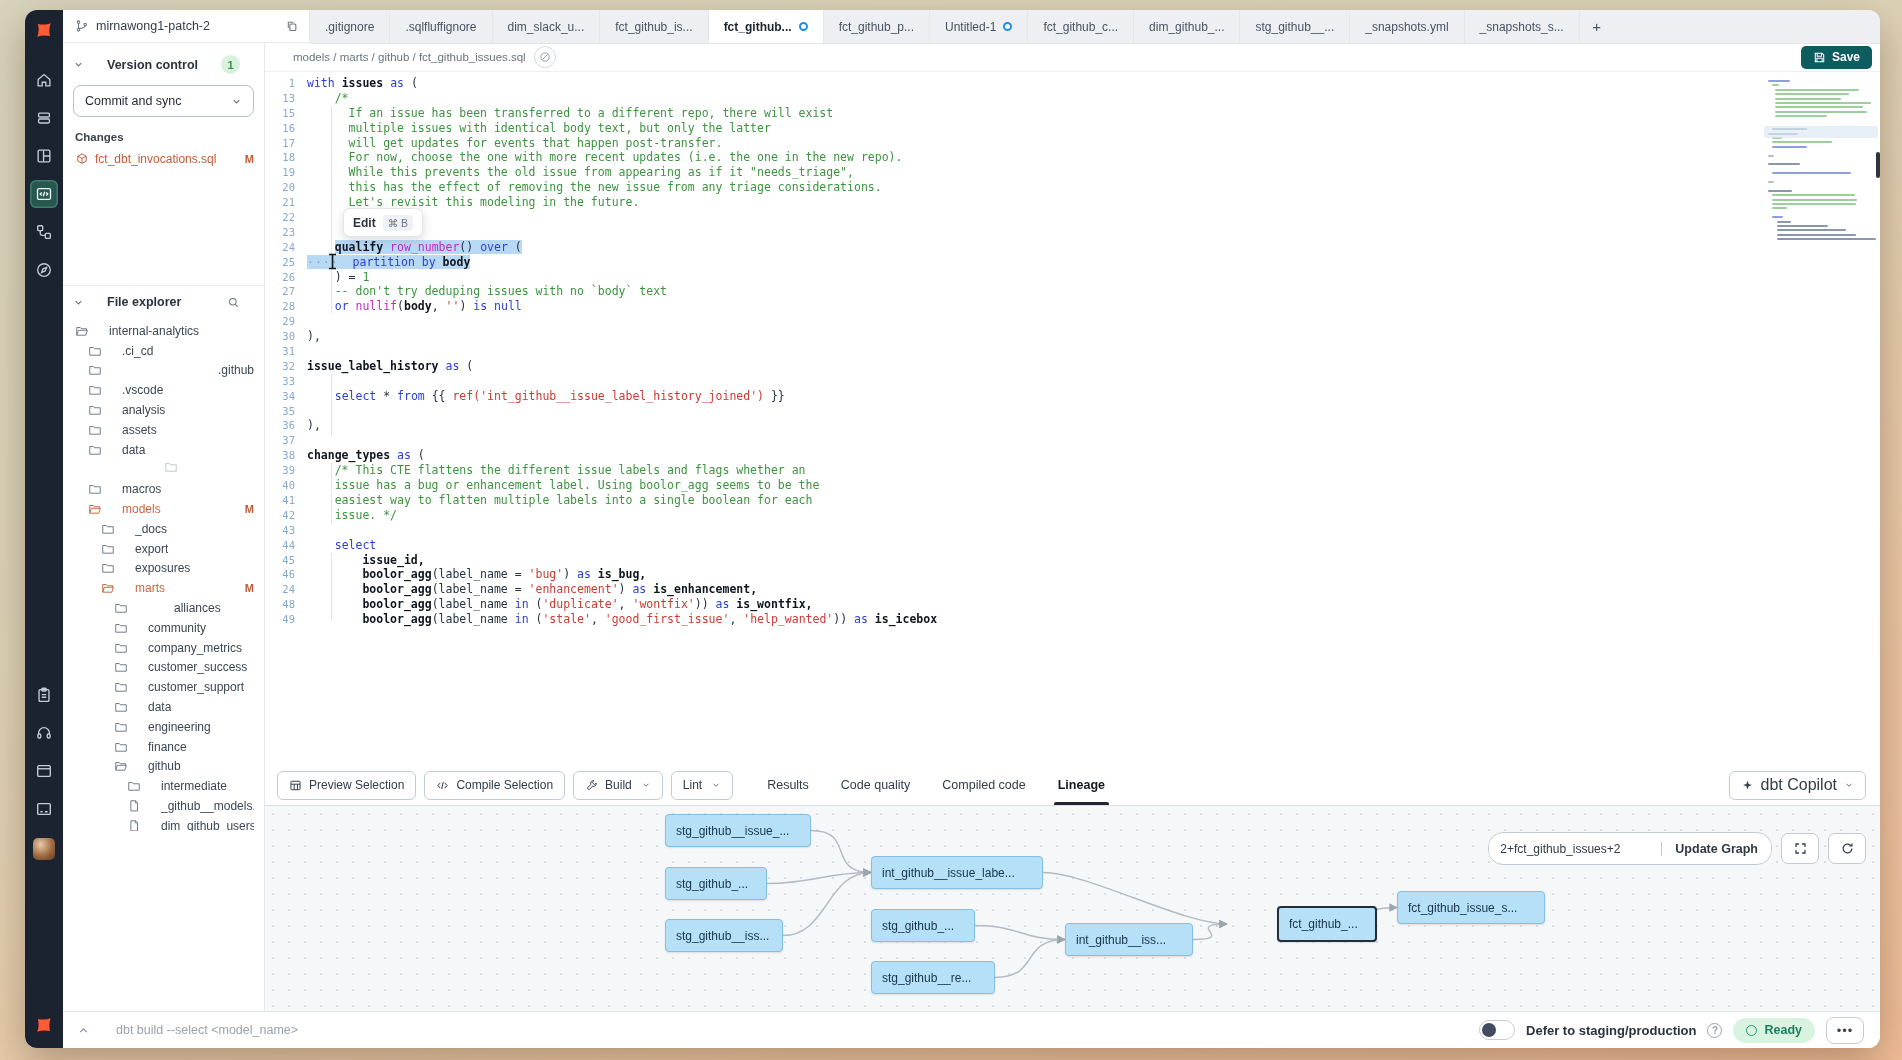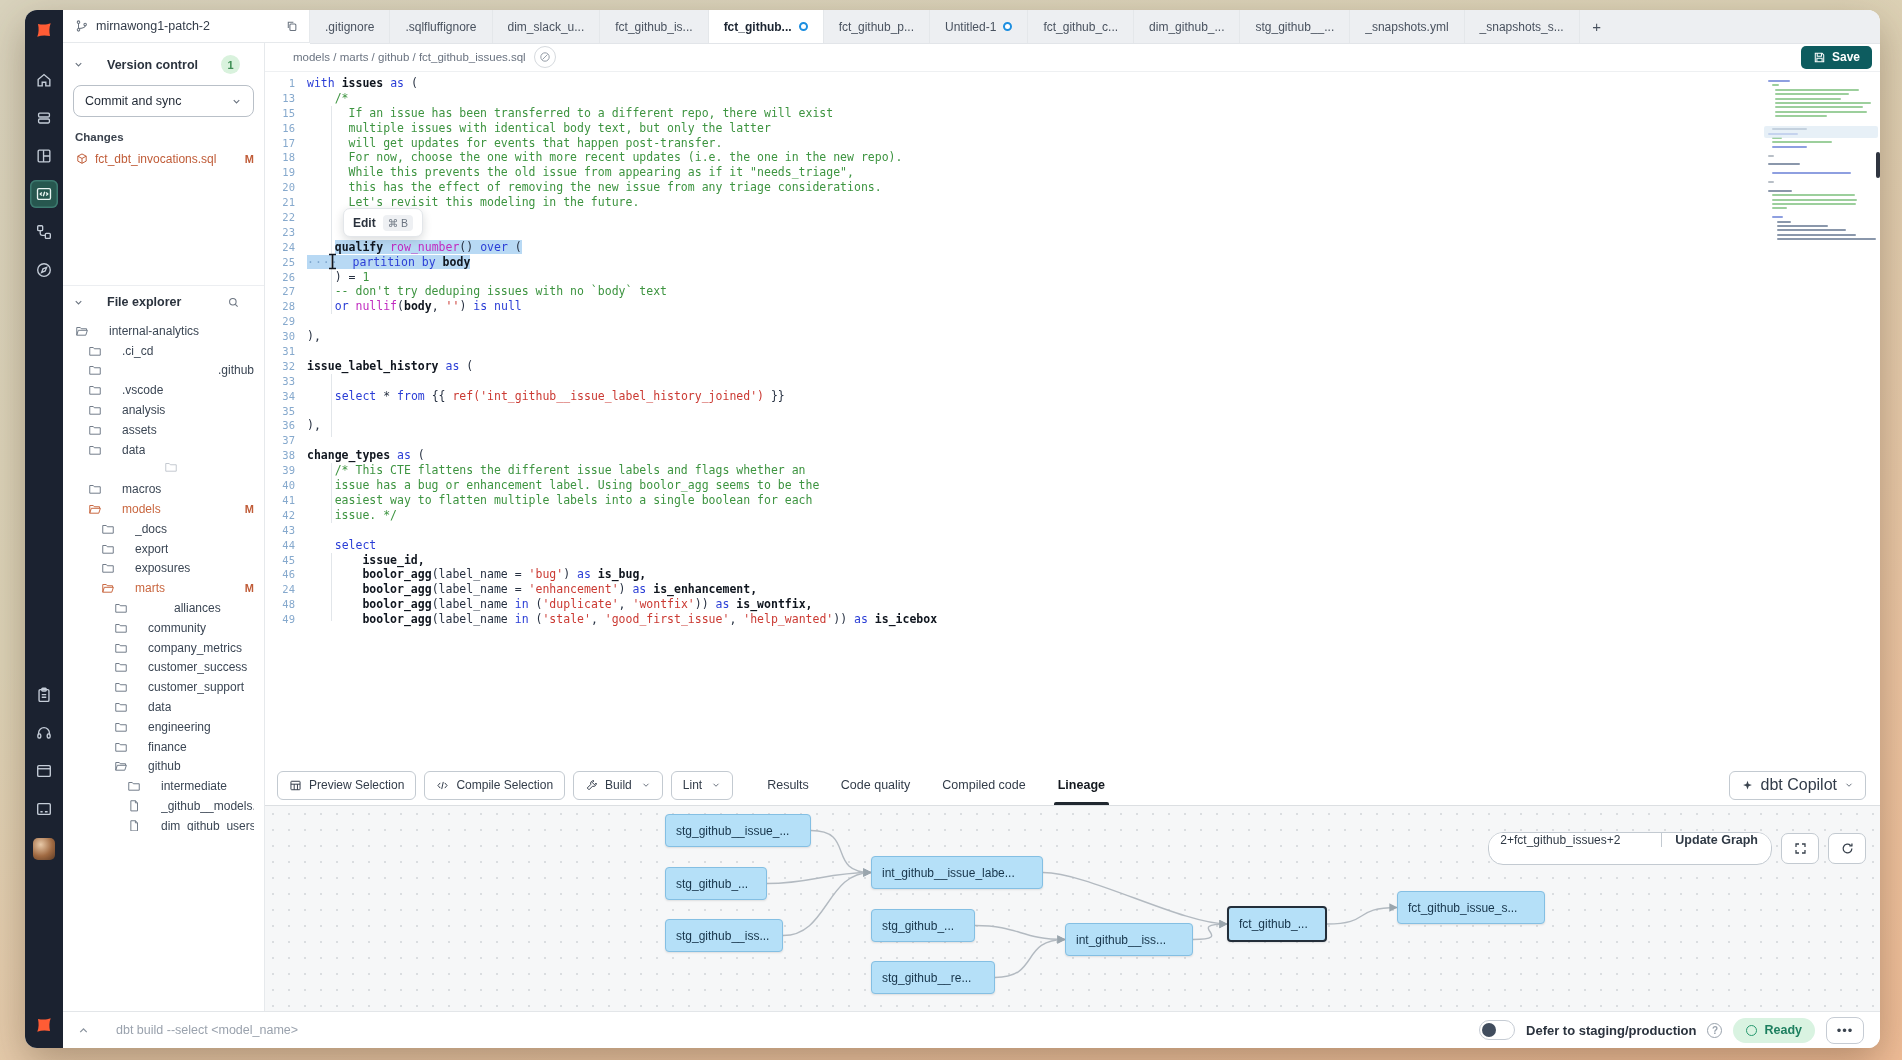--- a/index.html
+++ b/index.html
@@ -83,21 +83,21 @@
   .ttab.active{font-weight:bold;color:#14191f;}
   .ttab.active::after{content:"";position:absolute;left:-4px;right:-4px;bottom:0;height:3px;background:#20272f;border-radius:2px 2px 0 0;}
   .copilot{margin-left:auto;height:27px;border:1px solid #c3cad1;border-radius:6px;display:flex;align-items:center;gap:7px;padding:0 11px;font-size:16px;color:#323c49;background:#fff;white-space:nowrap;}
 
   
   .lineage{position:absolute;left:240px;top:795px;right:0;height:206px;background:#f6f7f8;border-top:1px solid #dcdfe2;background-image:radial-gradient(#dadde0 1px,transparent 1.2px);background-size:16px 16px;overflow:hidden;}
   .edges{position:absolute;left:0;top:0;width:100%;height:100%;}
   .lnode{position:absolute;background:#b5e0f8;border:1px solid #84bfe3;border-radius:4px;font-size:12px;color:#16344a;display:flex;align-items:center;padding:0 10px;white-space:nowrap;overflow:hidden;box-shadow:0 1px 2px rgba(0,0,0,.10);box-sizing:border-box;}
   .lnode.selected{border:2px solid #232e3a;}
   .lin-controls{position:absolute;top:26px;right:14px;display:flex;gap:9px;align-items:center;}
-  .selector{display:flex;border:1px solid #c3cad1;border-radius:15px;background:#fff;height:31px;overflow:hidden;align-items:flex-start;}
+  .selector{display:flex;border:1px solid #c3cad1;border-radius:15px;background:#fff;height:31px;overflow:hidden;align-items:center;}
   .selector input{width:150px;border:none;outline:none;padding:0 11px;font-size:12px;color:#2f3945;font-family:"Liberation Sans",sans-serif;}
   .update{border-left:1px solid #c3cad1;display:flex;align-items:center;padding:0 13px;font-size:12.5px;font-weight:bold;color:#2f3945;background:#fff;}
   .sqbtn{width:38px;height:31px;border:1px solid #c3cad1;border-radius:7px;background:#fff;display:flex;align-items:center;justify-content:center;color:#39424d;box-sizing:border-box;}
 
   
   .statusbar{position:absolute;left:38px;bottom:0;right:0;height:37px;background:#fff;border-top:1px solid #e3e6e9;display:flex;align-items:center;padding:0 16px 0 14px;gap:10px;z-index:25;box-sizing:border-box;}
   .chevup{color:#8a939e;display:flex;}
   .command{font-size:12.5px;color:#9aa2ad;margin-left:16px;}
   .sb-right{margin-left:auto;display:flex;align-items:center;gap:11px;}
   .toggle{width:36px;height:20px;border-radius:10px;background:#fff;border:1px solid #c6ccd4;position:relative;box-sizing:border-box;}
@@ -821,21 +821,21 @@
           <path d="M1062,118 C1107,118 1087,101.5 1132,101.5" fill="none" stroke="#b3bac1" stroke-width="1.4" marker-end="url(#arr)"></path>
         </svg>
       <div id="lnodes">
           <div class="lnode" style="left: 400px; top: 8px; width: 146px; height: 33px;">stg_github__issue_...</div>
           <div class="lnode" style="left: 400px; top: 61px; width: 102px; height: 33px;">stg_github_...</div>
           <div class="lnode" style="left: 400px; top: 113px; width: 118px; height: 33px;">stg_github__iss...</div>
           <div class="lnode" style="left: 606px; top: 50px; width: 172px; height: 33px;">int_github__issue_labe...</div>
           <div class="lnode" style="left: 606px; top: 103px; width: 104px; height: 33px;">stg_github_...</div>
           <div class="lnode" style="left: 606px; top: 155px; width: 124px; height: 33px;">stg_github__re...</div>
           <div class="lnode" style="left: 800px; top: 117px; width: 128px; height: 33px;">int_github__iss...</div>
-          <div class="lnode selected" style="left: 962px; top: 100px; width: 100px; height: 36px;">fct_github_...</div>
+          <div class="lnode selected" style="left: 1012px; top: 100px; width: 100px; height: 36px;">fct_github_...</div>
           <div class="lnode" style="left: 1132px; top: 85px; width: 148px; height: 33px;">fct_github_issue_s...</div>
         </div>
       <div class="lin-controls">
         <div class="selector">
           <input type="text" value="2+fct_github_issues+2" style="">
           <div class="update">Update Graph</div>
         </div>
         <div class="sqbtn">
             <svg width="15" height="15" viewBox="0 0 20 20" fill="none" stroke="currentColor" stroke-width="1.7">
               <path d="M4 8V4h4M16 8V4h-4M4 12v4h4M16 12v4h-4"></path>

